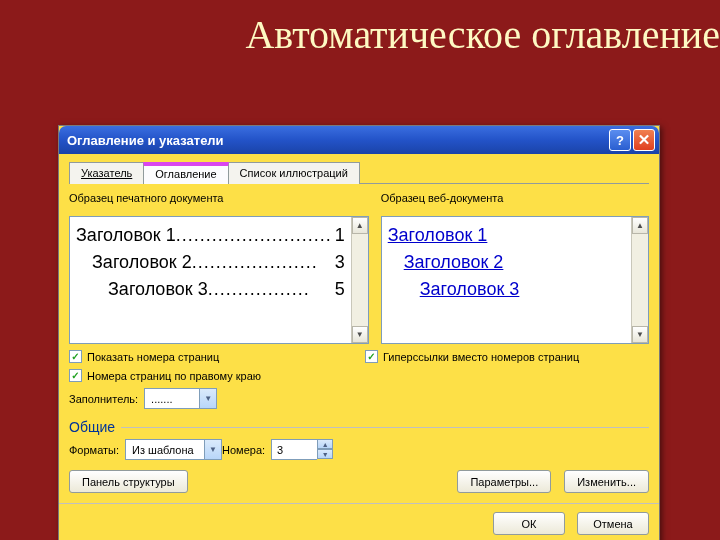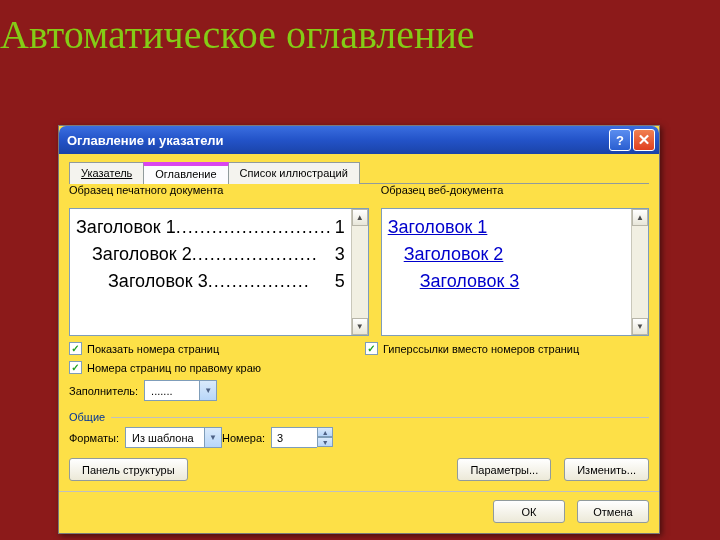--- a/index.html
+++ b/index.html
@@ -1,26 +1,26 @@
 <!DOCTYPE html>
 <html><head>
 <meta charset="utf-8">
 <style>
 *{box-sizing:border-box;margin:0;padding:0;font-family:Tahoma,Arial,sans-serif}
 body{width:720px;height:540px;background:#8c1a1a;overflow:hidden}
-.slide-title{text-align:left;color:#84cc16;font-size:40px;font-weight:400;line-height:1.15;padding:12px 0 0;font-family:"Times New Roman",serif}
+.slide-title{text-align:right;color:#fef9c3;font-size:40px;font-weight:400;line-height:1.15;padding:12px 0 0;font-family:"Times New Roman",serif}
 .dialog{position:absolute;left:58px;top:125px;width:602px;background:#fde047;border:1px solid #7a7a7a;box-shadow:2px 2px 6px rgba(0,0,0,.5)}
 .titlebar{height:28px;background:linear-gradient(to bottom,#3a6ee0 0%,#2353c8 50%,#1a43a8 100%);display:flex;align-items:center;padding:0 4px;color:#fff;font-size:13px;font-weight:bold;border-radius:7px 7px 0 0}
 .titlebar-text{flex:1;padding-left:4px}
 .titlebar-btns{display:flex;gap:2px}
 .tbtn{width:22px;height:22px;border-radius:3px;border:1px solid #fff;display:flex;align-items:center;justify-content:center;font-size:13px;font-weight:bold;color:#fff}
 .tbtn-help,.tbtn-min{background:linear-gradient(to bottom,#5a8df0,#2a5ed0)}
 .tbtn-close{background:linear-gradient(to bottom,#f08050,#e04020);font-size:15px}
 .dialog-body{padding:8px 10px 10px}
-.tabs{display:flex;border-bottom:1px solid #919b9c;}
+.tabs{display:flex;border-bottom:1px solid #919b9c;margin-bottom:8px}
 .tab{padding:4px 11px;font-size:11px;background:#f4f3ee;border:1px solid #919b9c;border-bottom:none;margin-right:-1px;margin-bottom:-1px;position:relative;cursor:pointer}
 .tab.active{background:#fcfcfe;border-top:4px solid #d946ef;padding-top:2px;z-index:2}
 .tab u{text-decoration:underline}
 .preview-row{display:flex;gap:12px;margin-bottom:6px}
 .preview-col{flex:1}
 .preview-label{font-size:11px;margin-bottom:12px}
 .preview-box{height:128px;background:#fff;border:1px solid #7f9db9;display:flex}
 .preview-content{flex:1;padding:5px 6px;font-size:18px;line-height:1.5;font-family:"Times New Roman",serif}
 .scrollbar{width:17px;background:#f1efe2;border-left:1px solid #c9c7ba;display:flex;flex-direction:column}
 .sb-btn{height:17px;background:linear-gradient(to bottom,#fff,#e8e6d9);border:1px solid #b8b6a9;display:flex;align-items:center;justify-content:center;font-size:8px;color:#4d4d4d}
@@ -30,21 +30,21 @@
 .toc-page{padding-left:3px}
 .web-link{color:#0000cc;text-decoration:underline}
 .options-row{display:flex;gap:12px;margin-bottom:4px}
 .options-col{flex:1;font-size:11px}
 .chk-row{display:flex;align-items:center;gap:5px;margin-bottom:6px}
 .chk{width:13px;height:13px;border:1px solid #7f9db9;background:#fff;display:flex;align-items:center;justify-content:center;color:#21a121;font-size:10px;font-weight:bold}
 .field-row{display:flex;align-items:center;gap:6px;font-size:11px;margin-top:6px}
 .combo{display:flex;align-items:center;background:#fff;border:1px solid #7f9db9;height:21px}
 .combo-text{padding:0 6px;font-size:11px;min-width:54px}
 .combo-btn{width:17px;height:19px;background:linear-gradient(to bottom,#daeafb,#b8d6f9);border-left:1px solid #7f9db9;display:flex;align-items:center;justify-content:center;font-size:8px;color:#4d6185}
-.group-label{color:#003399;font-size:11px;margin:10px 0 4px;display:flex;align-items:center;gap:6px}
+.group-label{color:#003399;font-size:14px;margin:10px 0 4px;display:flex;align-items:center;gap:6px}
 .group-label::after{content:"";flex:1;height:1px;background:#c0c0c0}
 .general-row{display:flex;align-items:flex-end;font-size:11px;margin-bottom:10px}
 .spin{display:flex;flex-direction:column}
 .spin-btn{width:16px;height:10px;background:linear-gradient(to bottom,#daeafb,#b8d6f9);border:1px solid #7f9db9;display:flex;align-items:center;justify-content:center;font-size:7px;color:#4d6185}
 .input-num{width:46px;height:21px;border:1px solid #7f9db9;border-right:none;padding:0 5px;font-size:11px;background:#fff;display:flex;align-items:center}
 .btn-row{display:flex;gap:13px}
 .btn{height:23px;padding:0 12px;font-size:11px;background:linear-gradient(to bottom,#fff,#ece9d8);border:1px solid #919b9c;border-radius:3px;cursor:pointer;display:flex;align-items:center}
 .footer-sep{height:1px;background:#c0c0c0;margin-bottom:8px}
 .bottom-btns{display:flex;justify-content:flex-end;gap:12px;padding:0 10px 10px}
 </style>

